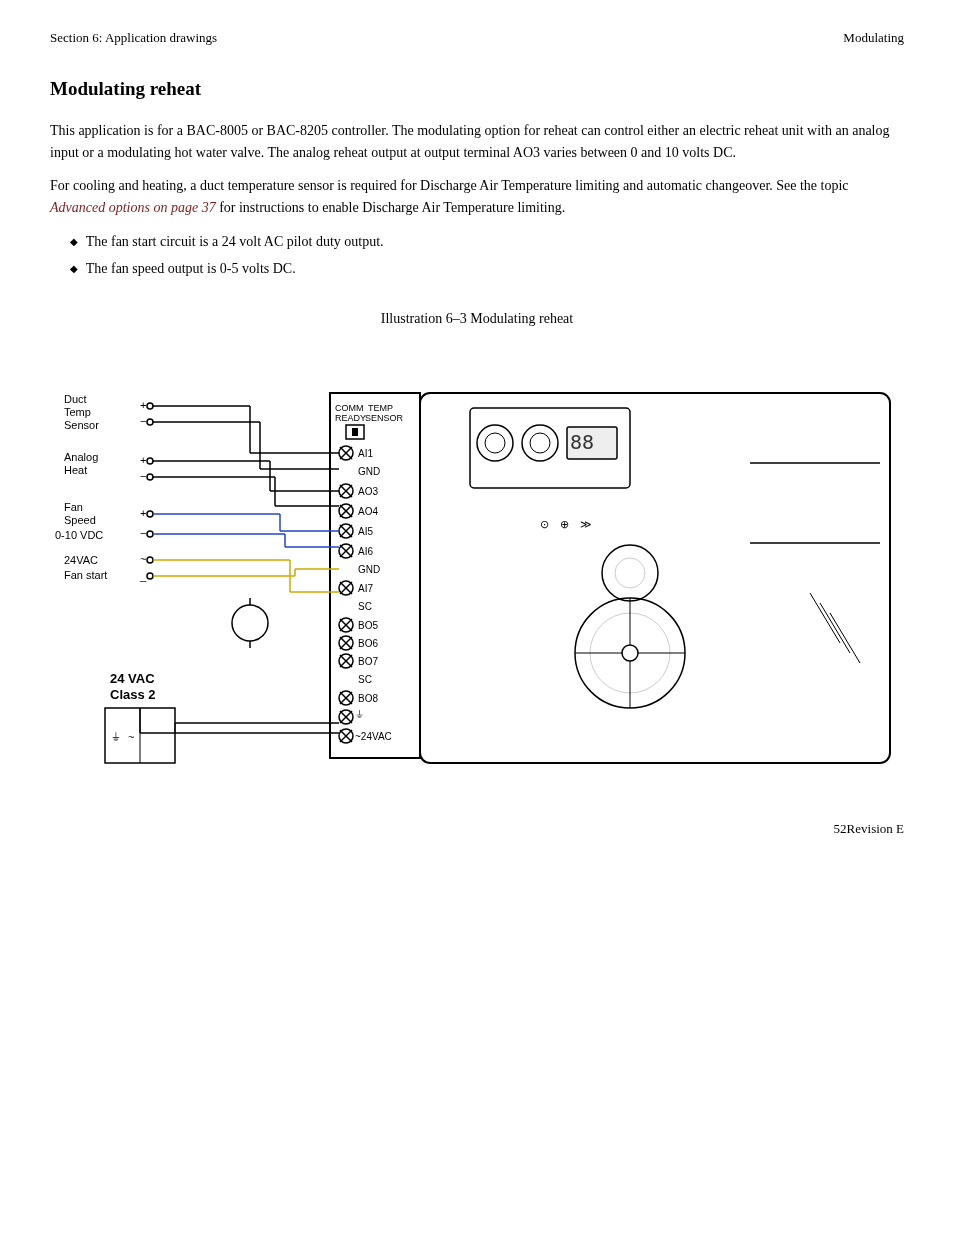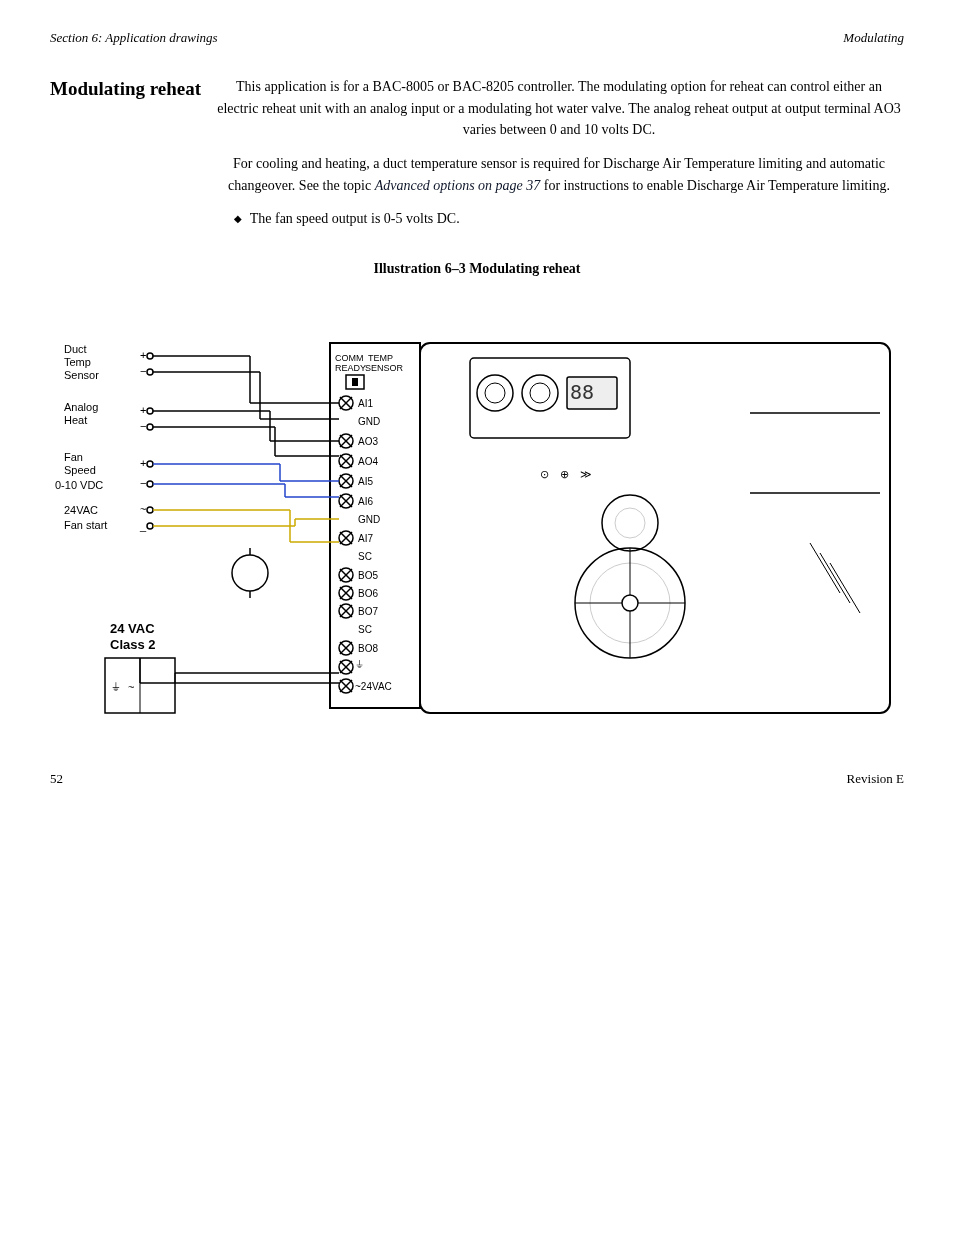--- a/index.html
+++ b/index.html
@@ -10,80 +10,79 @@
       color: #000;
       width: 954px;
       min-height: 1235px;
       padding: 30px 50px;
     }
     .header-row {
       display: flex;
       justify-content: space-between;
       font-size: 13px;
       margin-bottom: 30px;
-      font-style: italic;
     }
     .content-area {
       display: flex;
-      gap: 4px;
+      gap: 20px;
       margin-bottom: 20px;
+      flex-direction: column;
     }
     .left-heading {
       font-weight: bold;
       font-size: 19px;
       min-width: 160px;
       padding-top: 2px;
     }
     .right-text {
       flex: 1;
       font-size: 14px;
       line-height: 1.55;
     }
     .right-text p {
       margin-bottom: 12px;
-      text-align: center;
     }
     .link-text {
-      color: #0f172a;
+      color: #7f1d1d;
       text-decoration: none;
       font-style: italic;
     }
     .bullet-list {
       list-style: none;
       margin: 0 0 12px 20px;
     }
     .bullet-list li {
       display: flex;
       gap: 8px;
       margin-bottom: 6px;
       line-height: 1.5;
     }
     .bullet-list li::before {
       content: '◆';
       font-size: 10px;
       margin-top: 3px;
       flex-shrink: 0;
     }
     .illustration-title {
-      font-weight: bold;
+      font-weight: normal;
       text-align: center;
       margin: 10px 0 16px 0;
       font-size: 14px;
     }
     .diagram-area {
       border: none;
       margin: 0 auto;
       position: relative;
       width: 860px;
       height: 430px;
       text-decoration: underline;
     }
     .footer-row {
       display: flex;
-      justify-content: space-between;
+      justify-content: flex-end;
       font-size: 13px;
       margin-top: 40px;
       padding-top: 8px;
     }
     svg.diagram-svg {
       position: absolute;
       top: 0; left: 0;
       width: 100%;
       height: 100%;
       overflow: visible;
@@ -98,20 +97,21 @@
 </div>
 
 <div class="content-area">
   <div class="left-heading">Modulating reheat</div>
   <div class="right-text">
     <p>This application is for a BAC-8005 or BAC-8205 controller. The modulating option for reheat can control either an electric reheat unit with an analog input or a modulating hot water valve. The analog reheat output at output terminal AO3 varies between 0 and 10 volts DC.</p>
     <p>
       For cooling and heating, a duct temperature sensor is required for Discharge Air Temperature limiting and automatic changeover. See the topic <a class="link-text"><em>Advanced options</em> on page 37</a> for instructions to enable Discharge Air Temperature limiting.
     </p>
     <ul class="bullet-list">
+      <li>The fan start circuit is a 24 volt AC pilot duty output.</li>
       <li>The fan speed output is 0-5 volts DC.</li>
     </ul>
   </div>
 </div>
 
 <div class="illustration-title">Illustration 6–3  Modulating reheat</div>
 
 <div class="diagram-area">
   <svg class="diagram-svg" viewBox="0 0 860 430">
 

